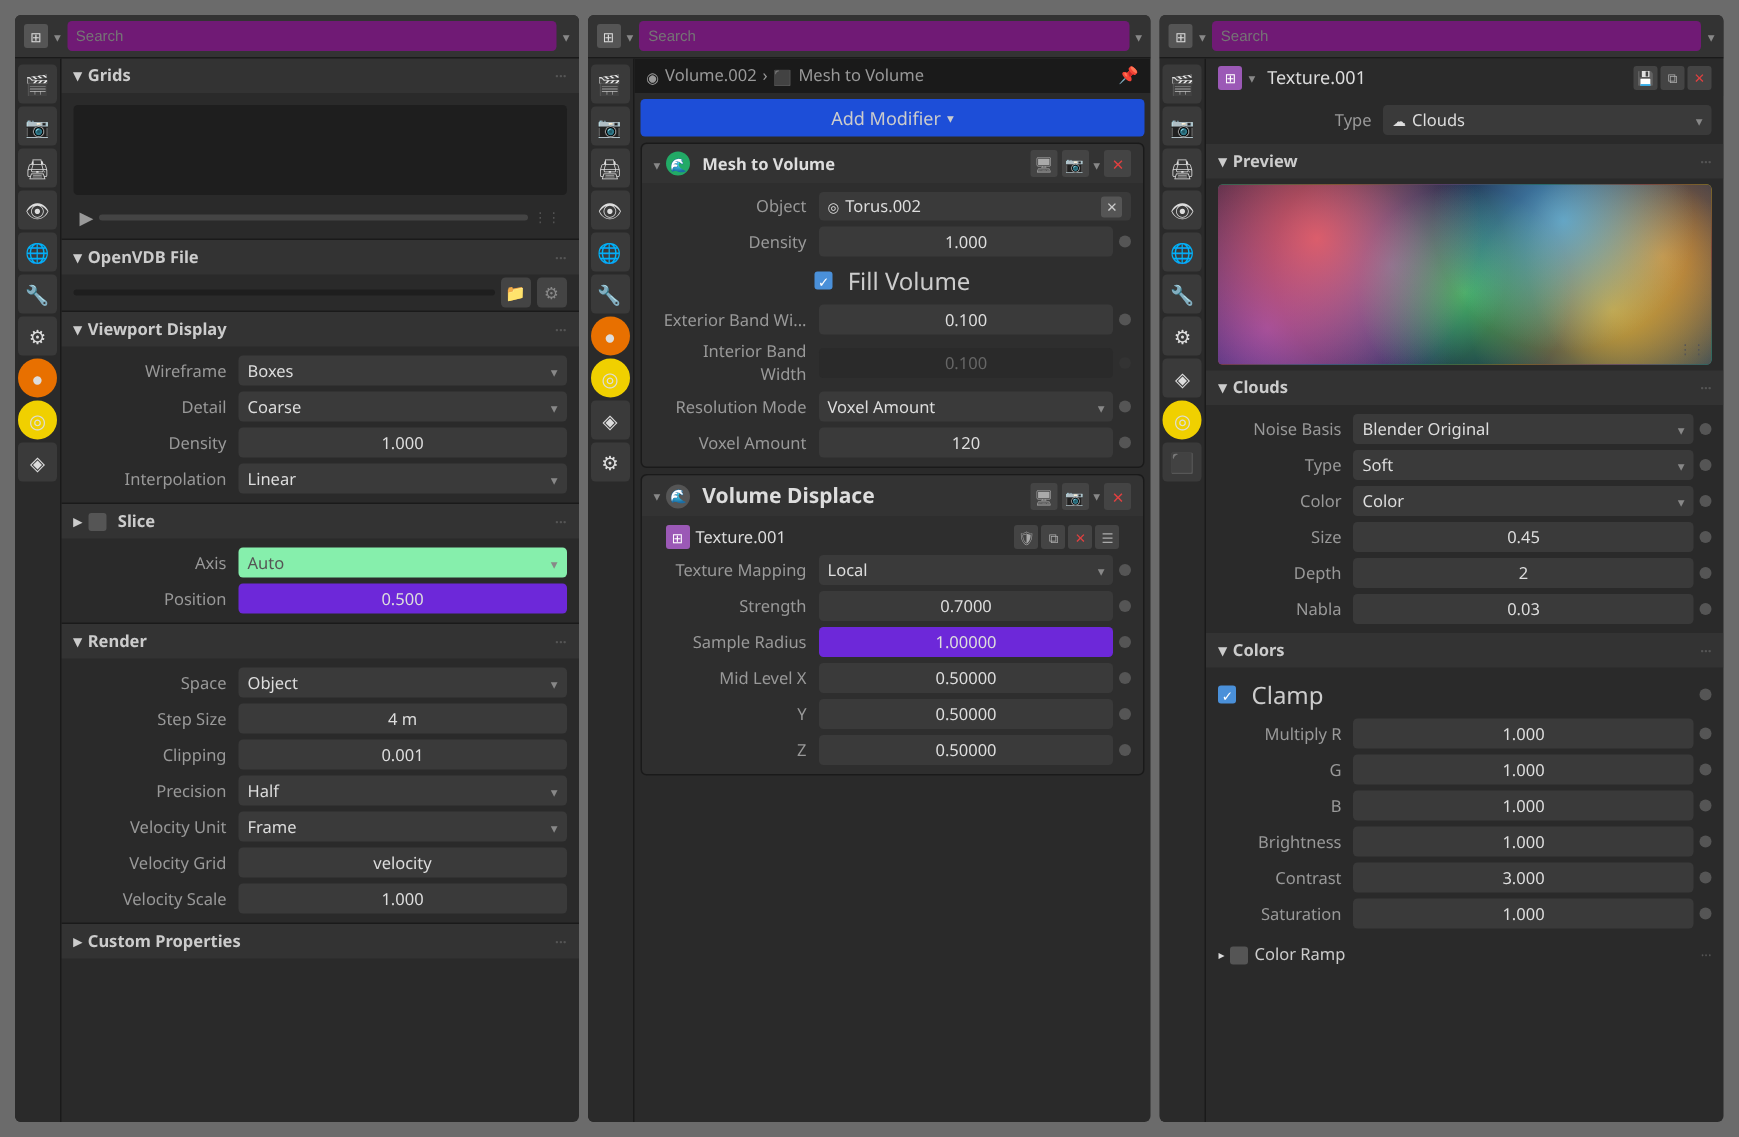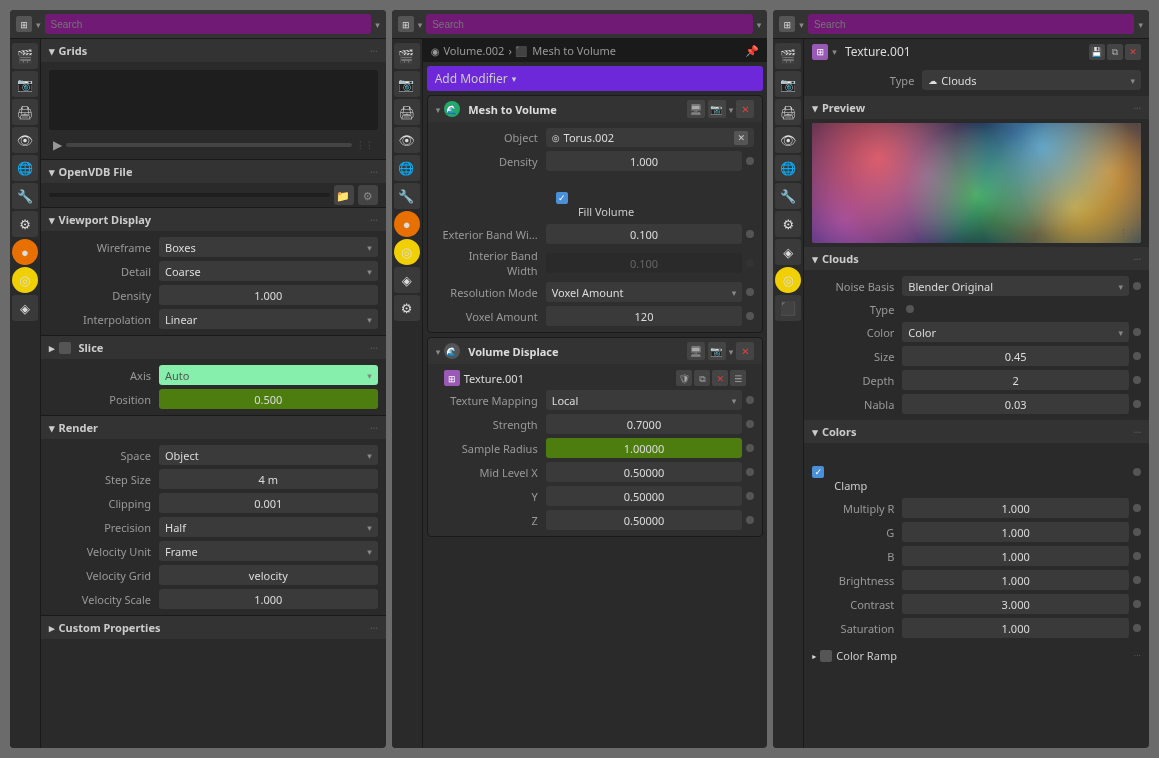--- a/index.html
+++ b/index.html
@@ -176,24 +176,23 @@
     .checkbox {
       width: 12px; height: 12px;
       background: #4a90d9;
       border-radius: 2px;
       display: flex; align-items: center; justify-content: center;
       font-size: 9px;
       color: white;
       flex-shrink: 0;
     }
     .checkbox-label {
-      font-size: 11px;
+      font-size: 16px;
       color: #ccc;
       margin-left: 4px;
-      margin-top: 28px;
     }
     
     .modifier-panel {
       background: #2e2e2e;
       border: 1px solid #1a1a1a;
       border-radius: 4px;
       margin: 4px;
     }
     .modifier-header {
       background: #333;
@@ -215,27 +214,27 @@
       display: flex; align-items: center; justify-content: center;
       font-size: 10px;
       color: #aaa;
       cursor: pointer;
     }
     .mod-btn.close { color: #e04040; }
     .mod-body {
       padding: 4px 8px;
     }
     .add-modifier-btn {
-      background: #6d28d9;
+      background: #1d4ed8;
       border-radius: 3px;
       padding: 4px 8px;
       margin: 4px;
       display: flex;
       align-items: center;
-      justify-content: flex-start;
+      justify-content: center;
       gap: 4px;
       font-size: 12px;
       color: #ccc;
       cursor: pointer;
     }
     .add-modifier-btn::after { content: '▾'; font-size: 9px; }
     .breadcrumb-bar {
       background: #1a1a1a;
       padding: 4px 8px;
       display: flex;
@@ -268,21 +267,21 @@
       padding: 2px 6px;
       font-size: 11px;
       color: #ddd;
       min-height: 20px;
       display: flex;
       align-items: center;
       justify-content: center;
       flex: 1;
     }
     .num-field.blue {
-      background: #4d7c0f;
+      background: #6d28d9;
     }
     .color-ramp-row {
       display: flex;
       align-items: center;
       padding: 4px 8px;
     }
     .color-ramp-triangle {
       font-size: 8px;
       margin-right: 4px;
     }
@@ -667,21 +666,21 @@
             </div>
             <div class="dot-handle"></div>
           </div>
         </div>
       </div>
 
       <div class="modifier-panel" style="margin-top:4px;">
         <div class="modifier-header">
           <span style="font-size:9px;color:#888;">▾</span>
           <div class="vol-displace-icon">🌊</div>
-          <span style="flex:1;font-size:11px;font-weight:bold;color:#ddd;margin-left:4px;">Volume Displace</span>
+          <span style="flex:1;font-size:14px;font-weight:bold;color:#ddd;margin-left:4px;">Volume Displace</span>
           <div class="modifier-buttons">
             <div class="mod-btn">🖥</div>
             <div class="mod-btn">📷</div>
             <span style="font-size:9px;color:#888;">▾</span>
             <div class="mod-btn close">✕</div>
           </div>
         </div>
         <div class="mod-body">
 
           <div class="tex001-row">
@@ -825,20 +824,23 @@
         <div class="row">
           <div class="clouds-row-label">Noise Basis</div>
           <div class="select-value">
             <span>Blender Original</span>
           </div>
           <div class="dot-handle"></div>
         </div>
 
         <div class="row">
           <div class="clouds-row-label">Type</div>
+          <div class="select-value">
+            <span>Soft</span>
+          </div>
           <div class="dot-handle"></div>
         </div>
 
         <div class="row">
           <div class="clouds-row-label">Color</div>
           <div class="select-value">
             <span>Color</span>
           </div>
           <div class="dot-handle"></div>
         </div>

